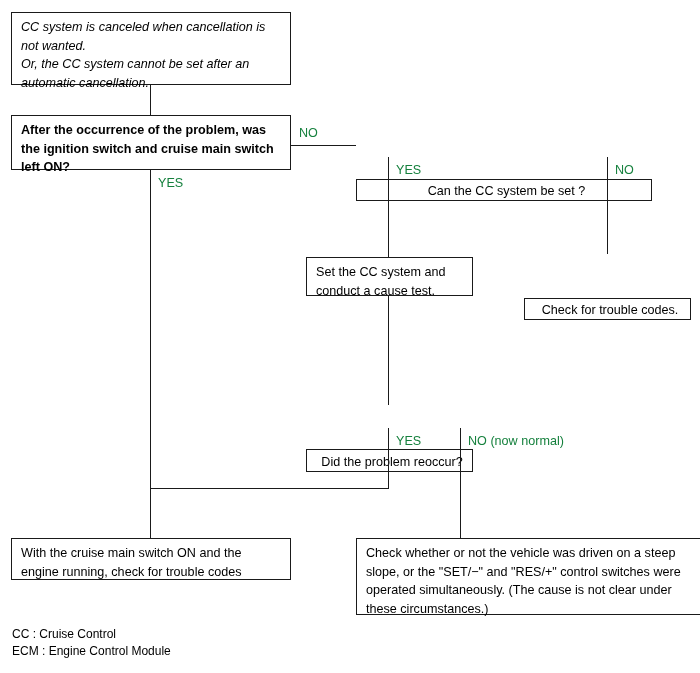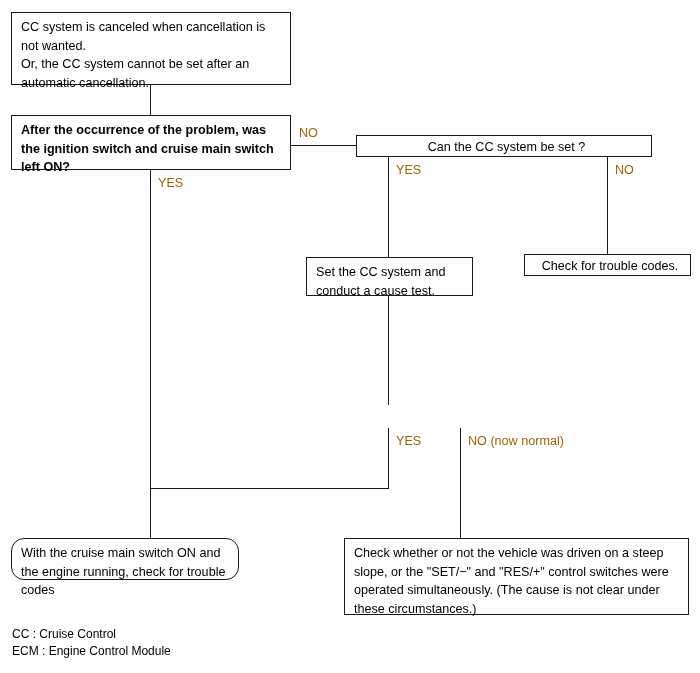--- a/index.html
+++ b/index.html
@@ -25,26 +25,27 @@
     background: #ffffff;
     font-size: 12.6px;
     line-height: 18.5px;
     color: #000000;
     padding: 5px 9px 4px 9px;
     white-space: pre-line;
   }
   .box.center {
     text-align: center;
     padding-right: 4px;
+    margin-top: 44px;
   }
   .label {
     position: absolute;
     font-size: 12.6px;
     line-height: 15px;
-    color: #a16207;
+    color: #15803d;
     white-space: nowrap;
   }
   .legend {
     position: absolute;
     font-size: 12px;
     line-height: 17px;
     color: #000000;
     white-space: pre-line;
   }
   .vline {
@@ -56,21 +57,21 @@
     position: absolute;
     height: 0;
     border-top: 1.4px solid #1a1a1a;
   }
 </style>
 </head>
 <body>
 
 <div id="flowchart">
 
-  <div class="box" style="left:11px; top:12px; width:280px; height:73px;">CC system is canceled when cancellation is not wanted.
+  <div class="box" style="left:11px; top:12px; width:280px; height:73px;font-style:italic;">CC system is canceled when cancellation is not wanted.
 Or, the CC system cannot be set after an automatic cancellation.</div>
 
   <div class="vline" style="left:150px; top:85px; height:30px;"></div>
 
   <div class="box" style="left:11px; top:115px; width:280px; height:55px;font-weight:bold;">After the occurrence of the problem, was the ignition switch and cruise main switch left ON?</div>
 
   <div class="hline" style="left:291px; top:145px; width:65px;"></div>
   <div class="label" style="left:299px; top:126px;">NO</div>
 
   <div class="vline" style="left:150px; top:170px; height:368px;"></div>
@@ -83,28 +84,29 @@
 
   <div class="vline" style="left:607px; top:157px; height:97px;"></div>
   <div class="label" style="left:615px; top:163px;">NO</div>
 
   <div class="box" style="left:306px; top:257px; width:167px; height:39px;">Set the CC system and conduct a cause test.</div>
 
   <div class="box center" style="left:524px; top:254px; width:167px; height:22px; padding-top:2px;">Check for trouble codes.</div>
 
   <div class="vline" style="left:388px; top:296px; height:109px;"></div>
 
+  <div class="box center" style="left:306px; top:405px; width:167px; height:23px; padding-top:3px;">Did the problem reoccur?</div>
 
   <div class="vline" style="left:388px; top:428px; height:60px;"></div>
   <div class="hline" style="left:150px; top:488px; width:239px;"></div>
   <div class="label" style="left:396px; top:434px;">YES</div>
 
   <div class="vline" style="left:460px; top:428px; height:110px;"></div>
   <div class="label" style="left:468px; top:434px;">NO (now normal)</div>
 
-  <div class="box" style="left:11px; top:538px; width:228px; height:42px;border-radius:13px;">With the cruise main switch ON and the engine running, check for trouble codes</div>
+  <div class="box" style="left:11px; top:538px; width:280px; height:42px;">With the cruise main switch ON and the engine running, check for trouble codes</div>
 
-  <div class="box" style="left:344px; top:538px; width:345px; height:77px;">Check whether or not the vehicle was driven on a steep slope, or the "SET/−" and "RES/+" control switches were operated simultaneously. (The cause is not clear under these circumstances.)</div>
+  <div class="box" style="left:356px; top:538px; width:345px; height:77px;">Check whether or not the vehicle was driven on a steep slope, or the "SET/−" and "RES/+" control switches were operated simultaneously. (The cause is not clear under these circumstances.)</div>
 
   <div class="legend" style="left:12px; top:626px;">CC : Cruise Control
 ECM : Engine Control Module</div>
 
 </div>
 
 </body></html>

